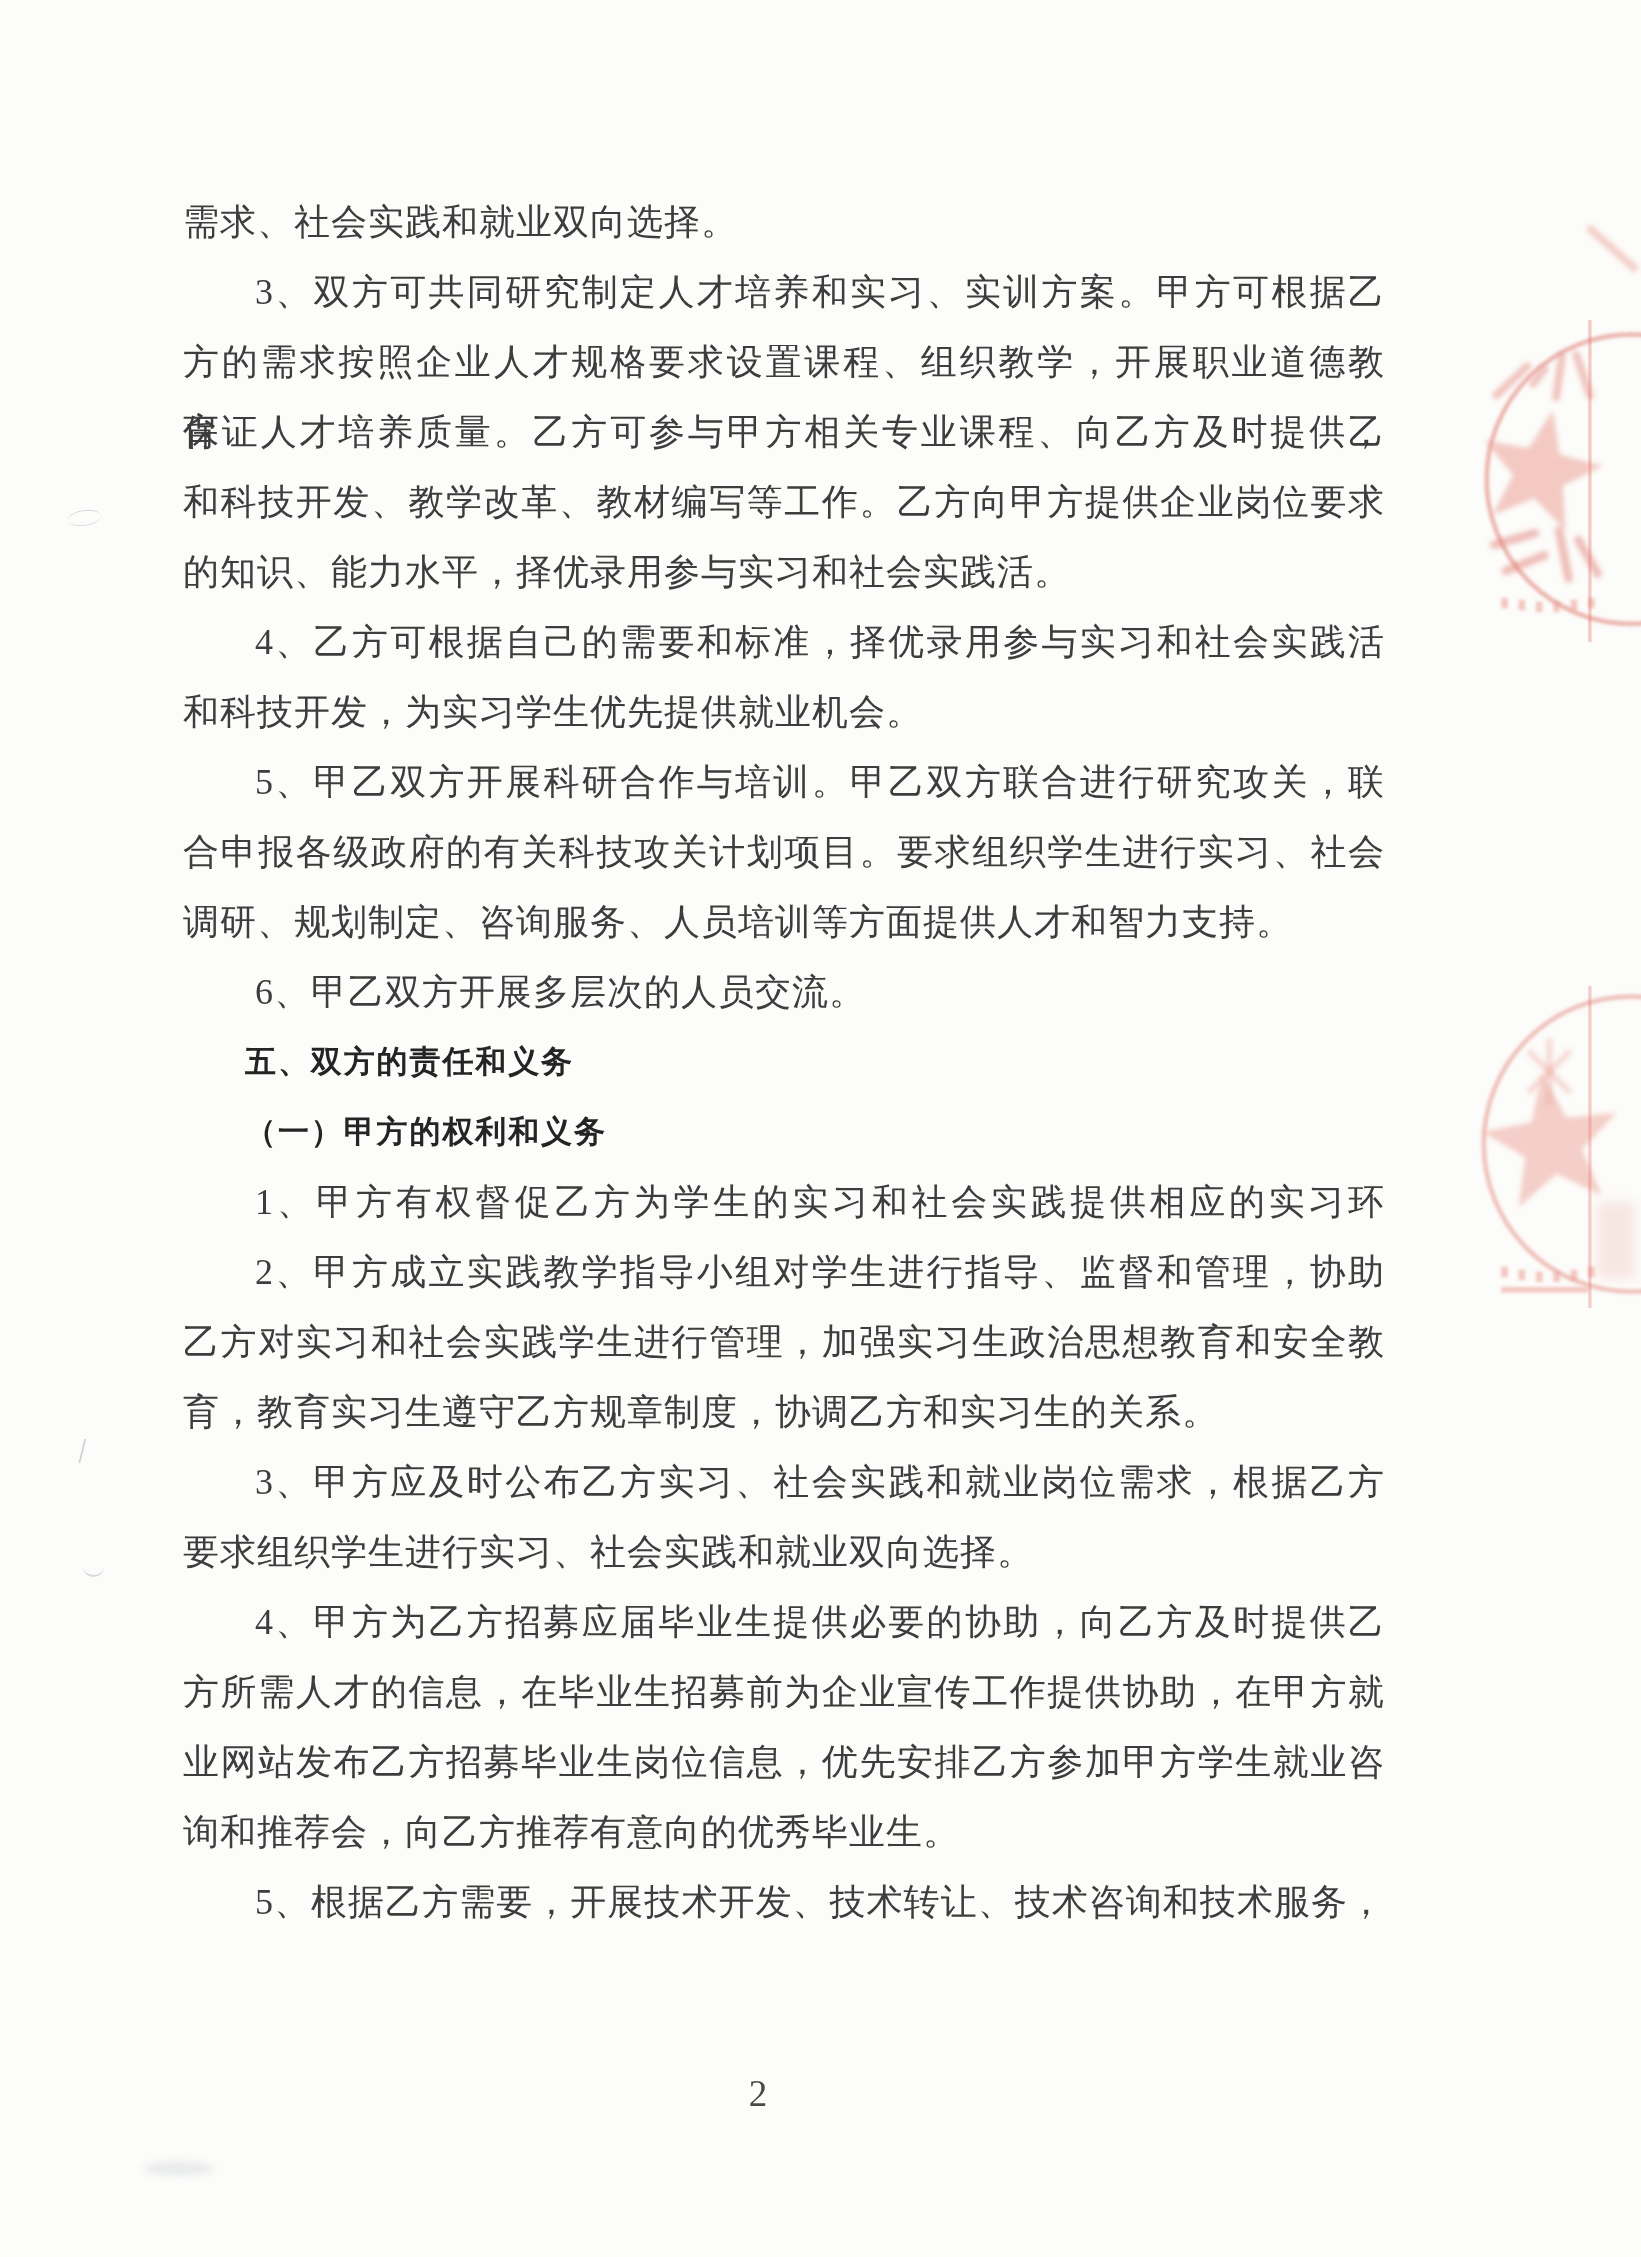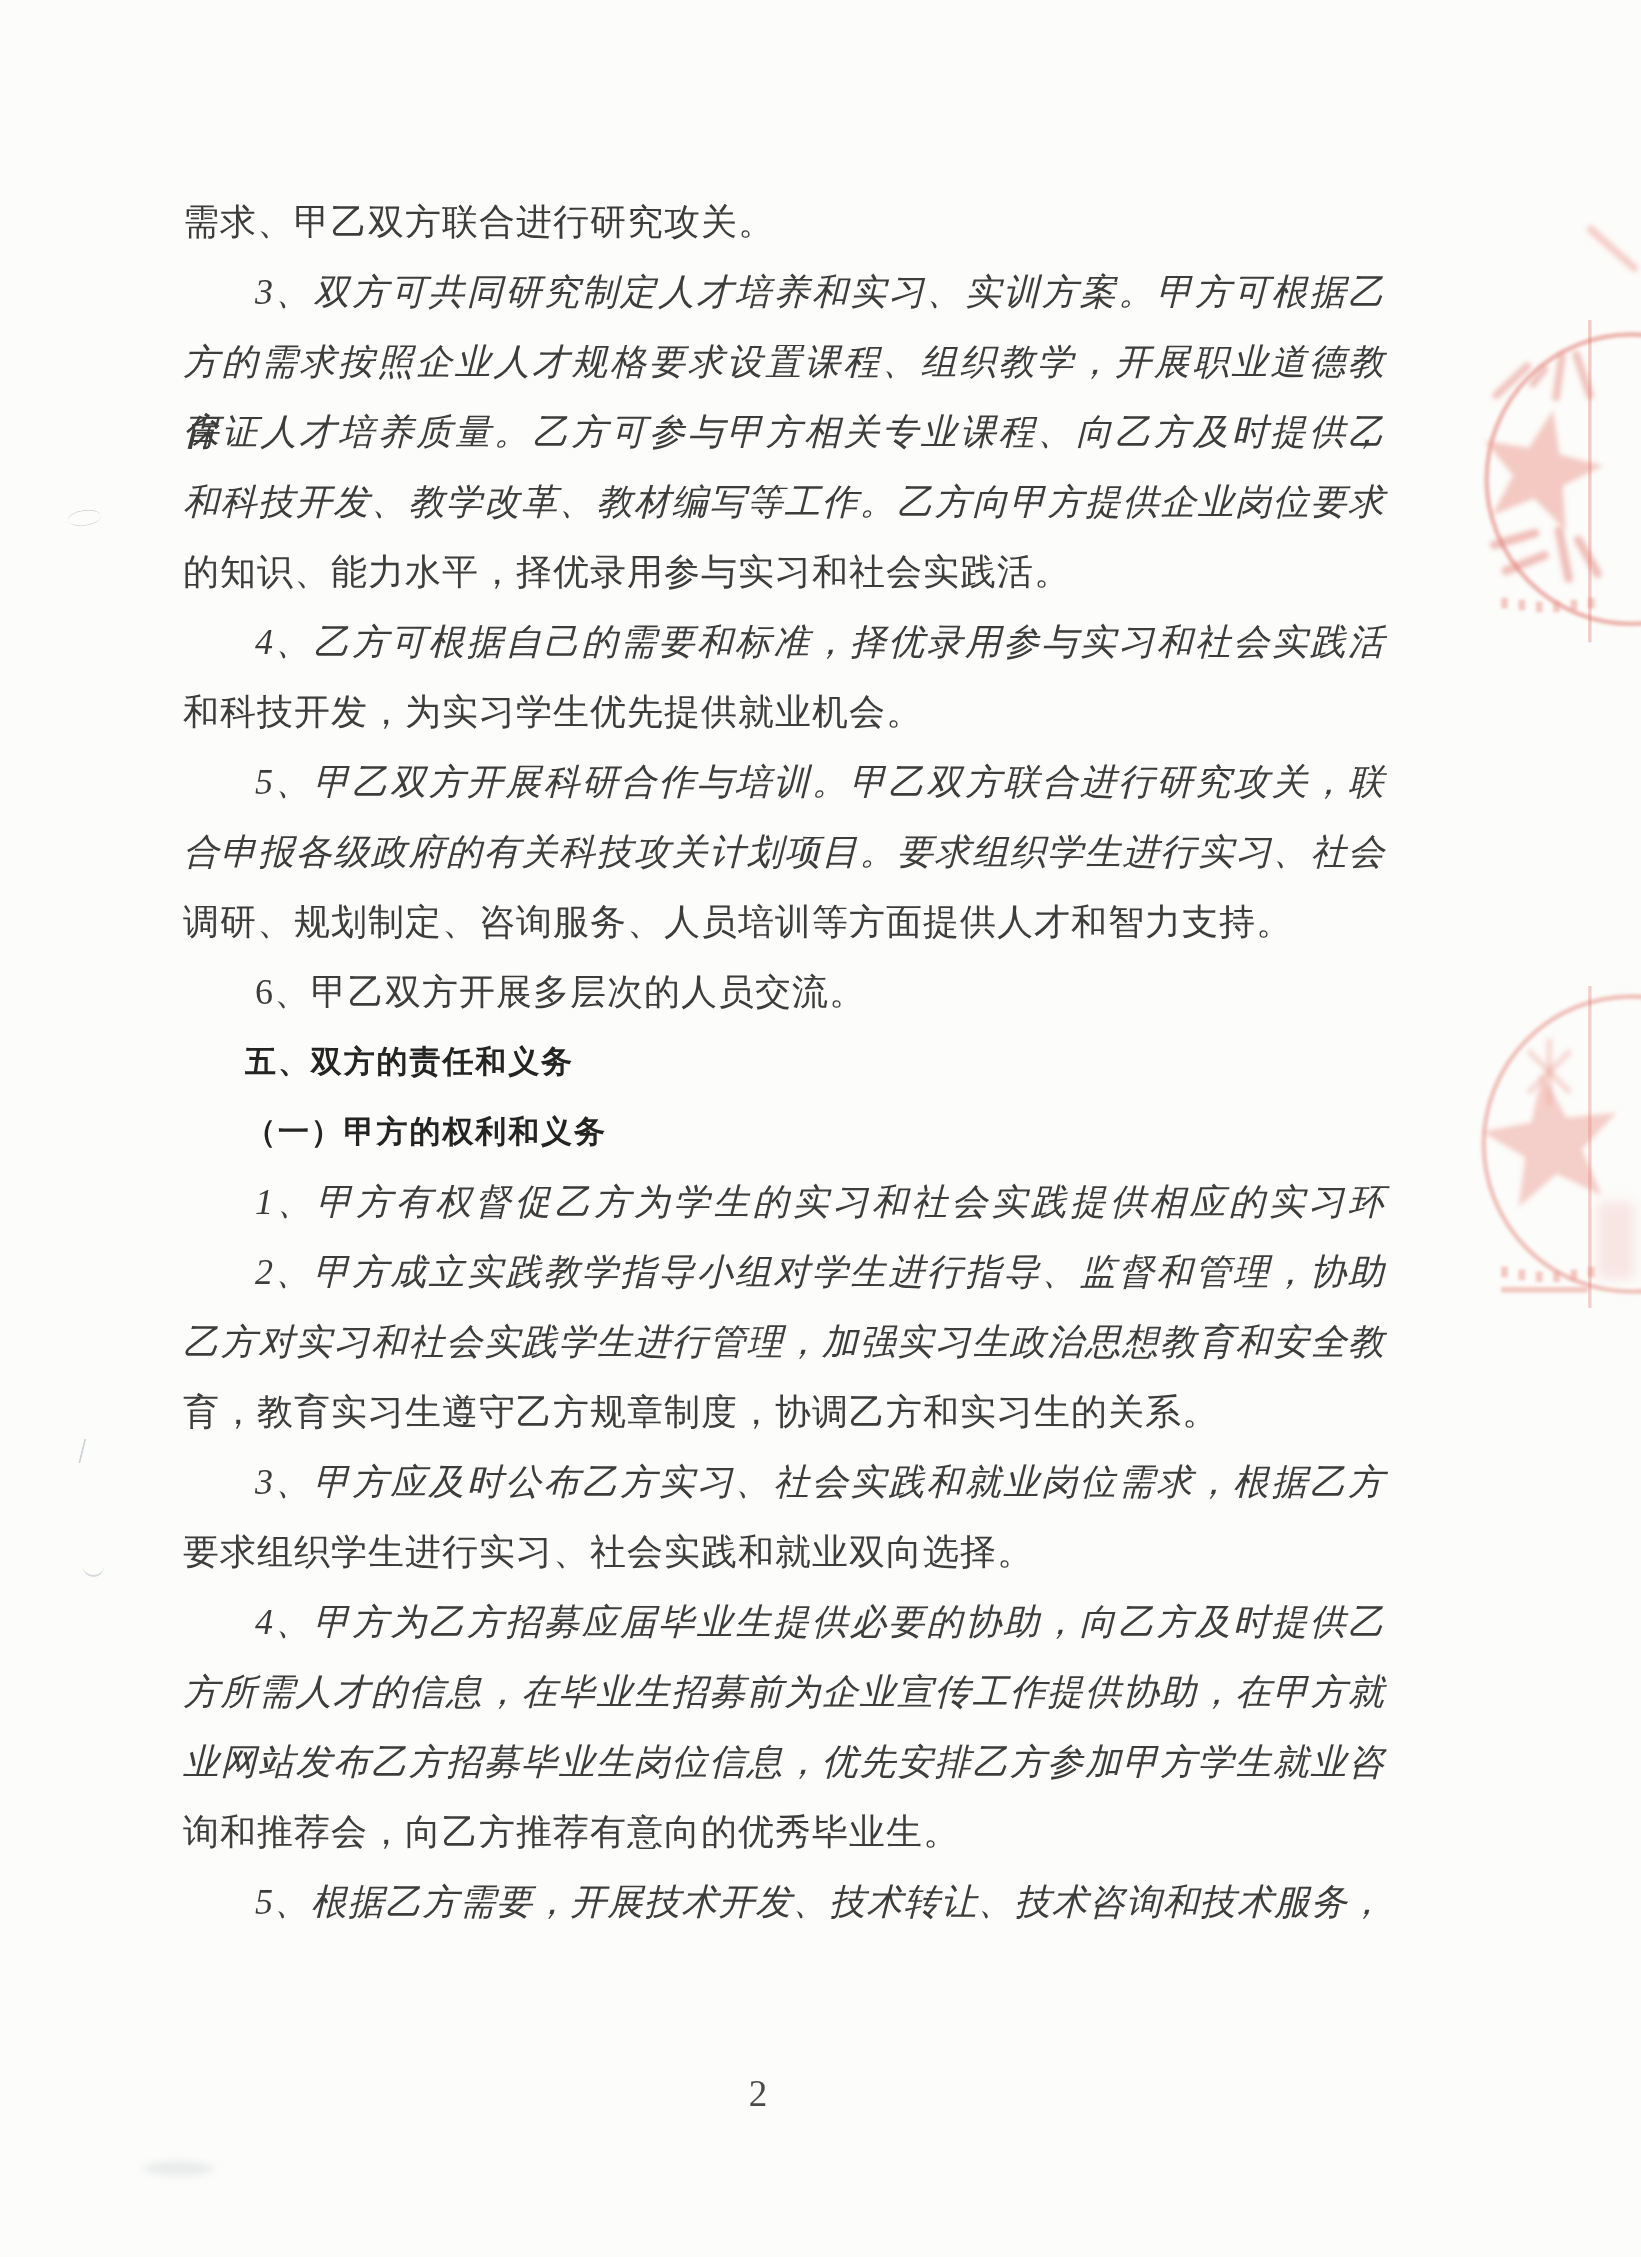--- a/index.html
+++ b/index.html
@@ -17,21 +17,21 @@
   }
   .line{
     font-size:36px;
     color:#3d3d3d;
     height:70px;
     line-height:70px;
     text-align:justify;
     text-align-last:left;
     letter-spacing:1px;
   }
-  .line.fill{ text-align-last:justify;font-style:italic; }
+  .line.fill{ text-align-last:justify; }
   .line.indent{ text-indent:2em; }
   .line.heading{
     font-family:"Liberation Sans","DejaVu Sans",sans-serif;
     font-weight:700;
     font-size:31px;
     color:#242424;
     letter-spacing:1.9px;
   }
   .page-number{
     position:absolute;
@@ -55,21 +55,21 @@
          border-bottom:2.9px solid #98a2ae; border-radius:50%; opacity:.38; }
   .art4{ left:143px; top:2161px; width:71px; height:15.4px;
          background:#9aa4b0; opacity:.18; filter:blur(3.9px); border-radius:50%; }
 </style>
 </head>
 <body>
 
 <div class="page">
 
   <div class="text-block" id="lines-container">
-      <div class="line">需求、甲乙双方联合进行研究攻关。</div>
+      <div class="line">需求、社会实践和就业双向选择。</div>
       <div class="line indent fill">3、双方可共同研究制定人才培养和实习、实训方案。甲方可根据乙</div>
       <div class="line fill">方的需求按照企业人才规格要求设置课程、组织教学，开展职业道德教育，</div>
       <div class="line fill">保证人才培养质量。乙方可参与甲方相关专业课程、向乙方及时提供乙</div>
       <div class="line fill">和科技开发、教学改革、教材编写等工作。乙方向甲方提供企业岗位要求</div>
       <div class="line">的知识、能力水平，择优录用参与实习和社会实践活。</div>
       <div class="line indent fill">4、乙方可根据自己的需要和标准，择优录用参与实习和社会实践活</div>
       <div class="line">和科技开发，为实习学生优先提供就业机会。</div>
       <div class="line indent fill">5、甲乙双方开展科研合作与培训。甲乙双方联合进行研究攻关，联</div>
       <div class="line fill">合申报各级政府的有关科技攻关计划项目。要求组织学生进行实习、社会</div>
       <div class="line">调研、规划制定、咨询服务、人员培训等方面提供人才和智力支持。</div>

